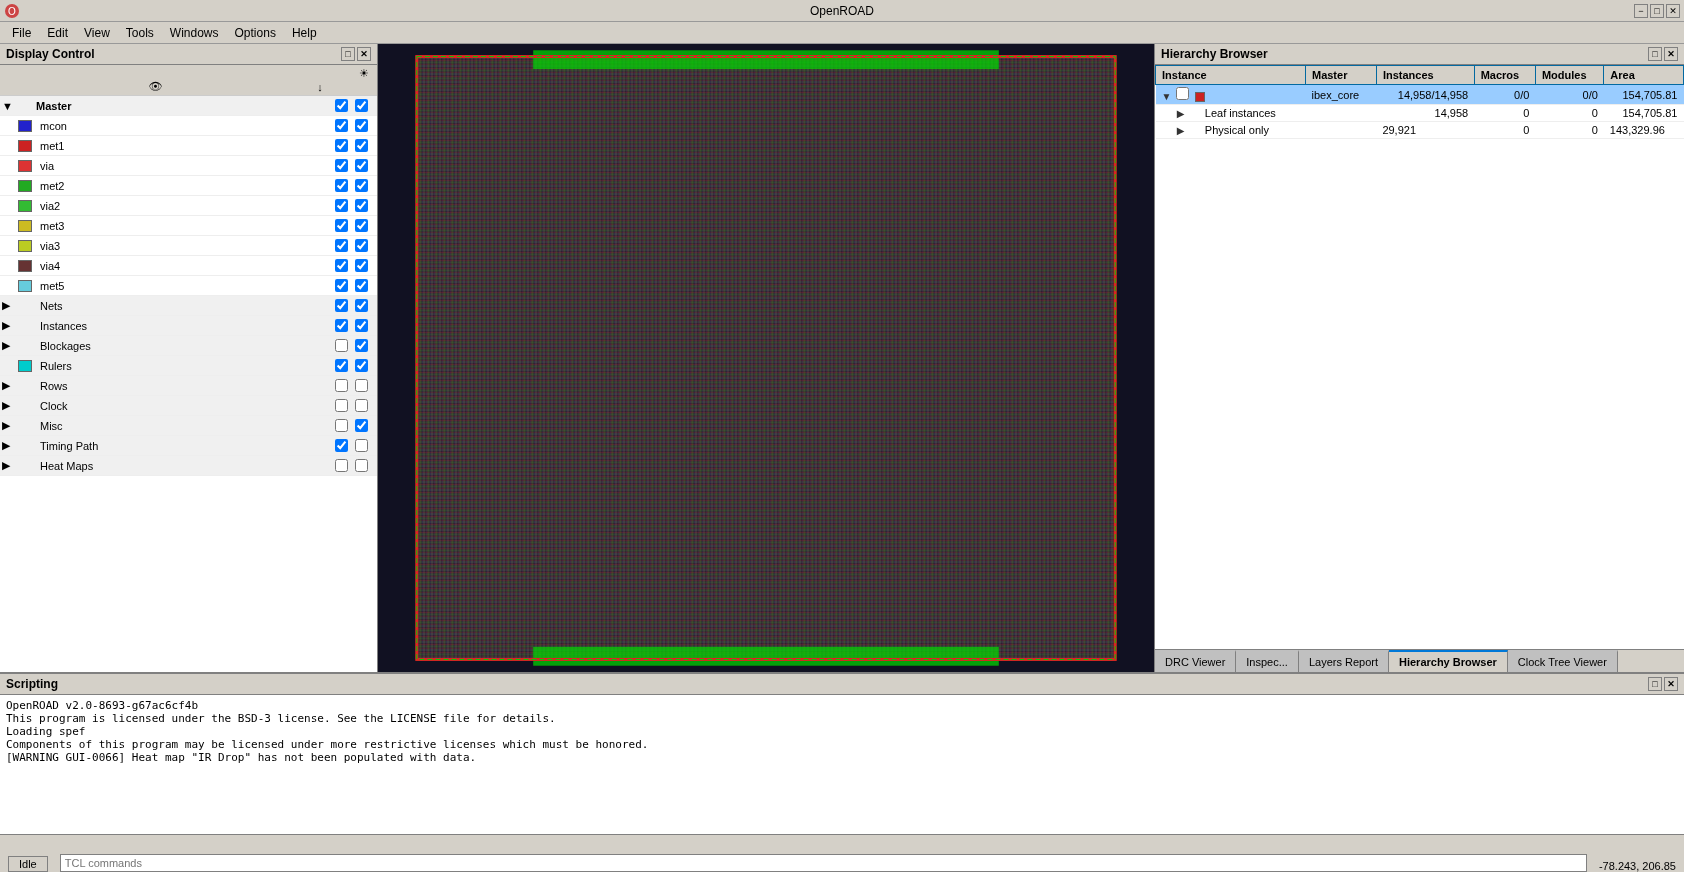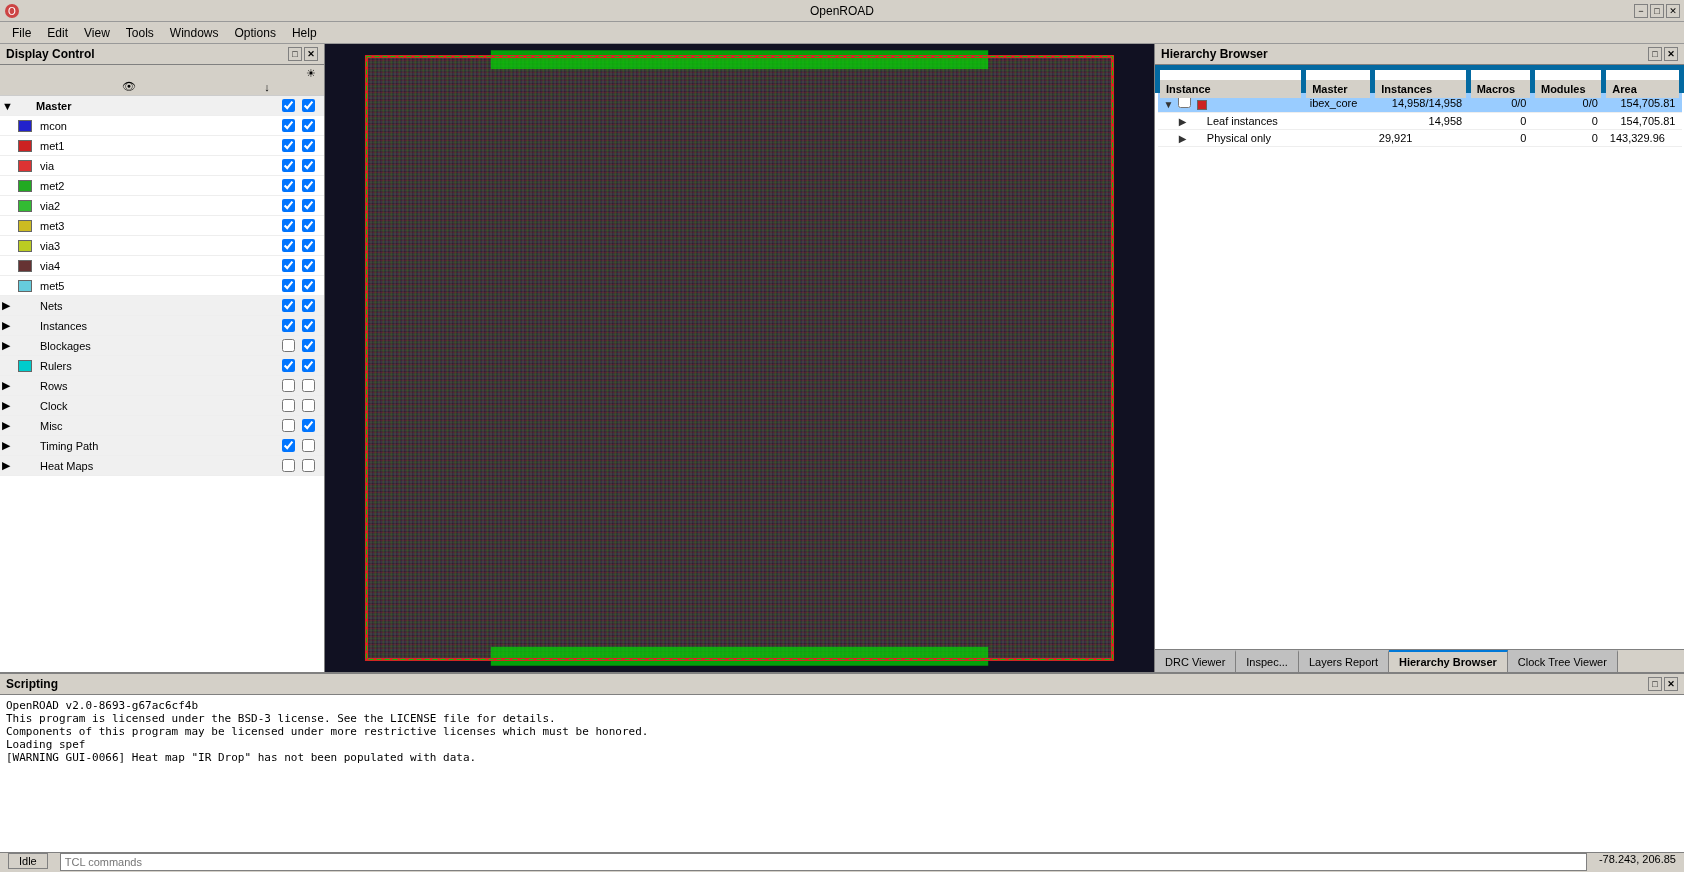--- a/index.html
+++ b/index.html
@@ -50,21 +50,21 @@
       padding: 0 4px;
     }
     #menubar .menu-item {
       padding: 2px 8px;
       cursor: pointer;
       font-size: 12px;
     }
 
     
     #display-control {
-      width: 325px;
+      width: 378px;
       background: #d4d0c8;
       border-right: 1px solid #808080;
       display: flex;
       flex-direction: column;
       flex-shrink: 0;
     }
     .panel-header {
       background: #d4d0c8;
       border-bottom: 1px solid #808080;
       padding: 3px 6px;
@@ -160,26 +160,26 @@
       background: white;
       overflow: auto;
     }
     .hier-table {
       width: 100%;
       border-collapse: collapse;
       font-size: 11px;
     }
     .hier-table th {
       background: #d4d0c8;
-      border: 5px solid #0369a1;
+      border: 1px solid #0369a1;
       padding: 3px 6px;
       text-align: left;
       white-space: nowrap;
       position: sticky;
-      top: 12px;
+      top: 0;
     }
     .hier-table td {
       border-bottom: 1px solid #eee;
       padding: 2px 6px;
       white-space: nowrap;
     }
     .hier-row.selected td { background: #99ccff; }
     .expand-btn {
       cursor: pointer;
       color: #333;
@@ -230,25 +230,25 @@
     #scripting-output {
       flex: 1;
       background: white;
       font-family: monospace;
       font-size: 11px;
       padding: 4px 6px;
       overflow-y: auto;
       color: #000;
     }
     #status-bar {
-      height: 20px;
+      height: 38px;
       background: #d4d0c8;
       border-top: 1px solid #808080;
       display: flex;
-      align-items: flex-start;
+      align-items: flex-end;
       padding: 0 8px;
       font-size: 11px;
       gap: 12px;
     }
     #status-bar .status-idle {
       background: #d4d0c8;
       border: 1px solid #808080;
       padding: 1px 10px;
     }
     #status-bar .tcl-input {
@@ -586,22 +586,22 @@
   <div class="scripting-header">
     <span>Scripting</span>
     <div class="panel-header-btns">
       <div class="panel-btn">□</div>
       <div class="panel-btn">✕</div>
     </div>
   </div>
   <div id="scripting-output">
   <div>OpenROAD v2.0-8693-g67ac6cf4b</div>
       <div>This program is licensed under the BSD-3 license. See the LICENSE file for details.</div>
+      <div>Loading spef</div>
       <div>Components of this program may be licensed under more restrictive licenses which must be honored.</div>
-      <div>Loading spef</div>
       <div>[WARNING GUI-0066] Heat map "IR Drop" has not been populated with data.</div>
     </div>
   <div id="status-bar">
     <span class="status-idle">Idle</span>
     <input type="text" class="tcl-input" placeholder="TCL commands" style="">
     <span class="coords">-78.243, 206.85</span>
   </div>
 </div>
 
 </body></html>

